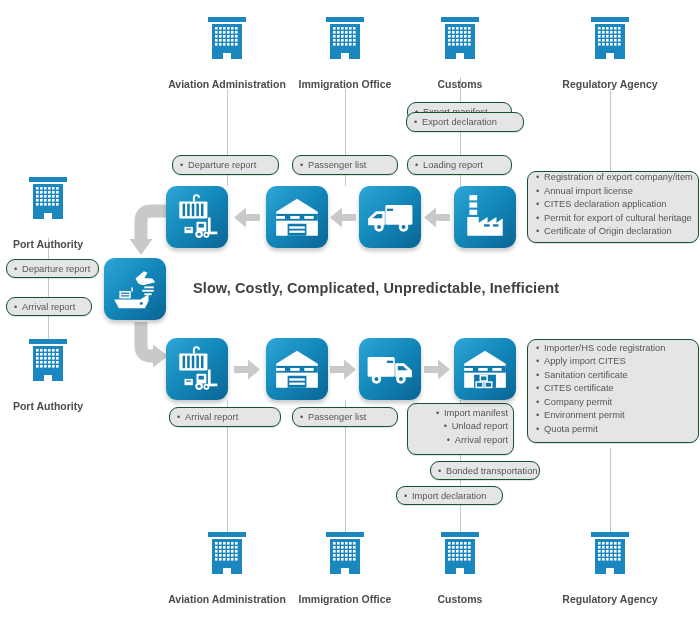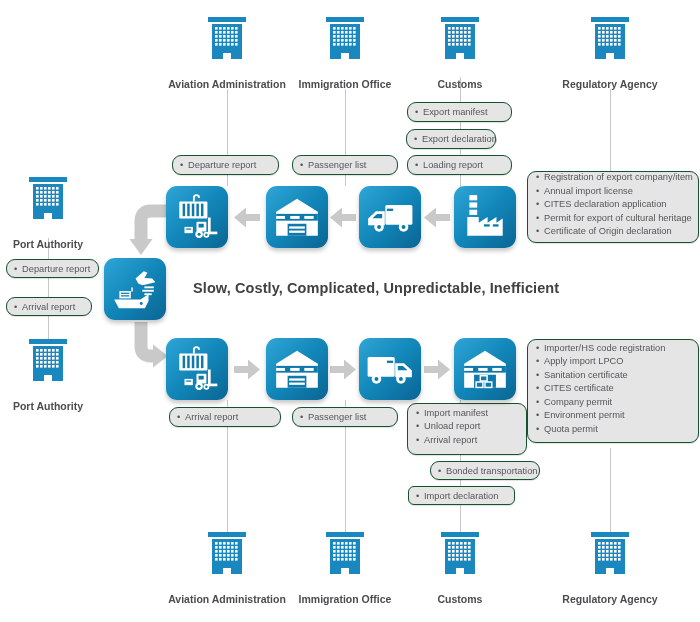--- a/index.html
+++ b/index.html
@@ -246,21 +246,21 @@
 
   <div class="doc-box single" style="left:172px;top:155px;width:107px;height:20px;">
     <div class="li">Departure report</div>
   </div>
   <div class="doc-box single" style="left:292px;top:155px;width:106px;height:20px;">
     <div class="li">Passenger list</div>
   </div>
   <div class="doc-box single" style="left:407px;top:102px;width:105px;height:20px;">
     <div class="li">Export manifest</div>
   </div>
-  <div class="doc-box single" style="left:406px;top:129px;width:90px;height:20px;">
+  <div class="doc-box single" style="left:406px;top:112px;width:118px;height:20px;">
     <div class="li">Export declaration</div>
   </div>
   <div class="doc-box single" style="left:407px;top:155px;width:105px;height:20px;">
     <div class="li">Loading report</div>
   </div>
   <div class="doc-box multi" style="left:527px;top:171px;width:172px;height:72px;">
     <div class="li">Registration of export company/item</div>
     <div class="li">Annual import license</div>
     <div class="li">CITES declaration application</div>
     <div class="li">Permit for export of cultural heritage</div>
@@ -273,34 +273,34 @@
   <div class="doc-box single" style="left:6px;top:297px;width:86px;height:19px;">
     <div class="li">Arrival report</div>
   </div>
 
   <div class="doc-box single" style="left:169px;top:407px;width:112px;height:20px;">
     <div class="li">Arrival report</div>
   </div>
   <div class="doc-box single" style="left:292px;top:407px;width:106px;height:20px;">
     <div class="li">Passenger list</div>
   </div>
-  <div class="doc-box multi" style="left:407px;top:403px;width:120px;height:52px;">
+  <div class="doc-box multi" style="left:407px;top:403px;width:107px;height:52px;align-items:flex-end;">
     <div class="li">Import manifest</div>
     <div class="li">Unload report</div>
     <div class="li">Arrival report</div>
   </div>
   <div class="doc-box single" style="left:430px;top:461px;width:110px;height:19px;">
     <div class="li">Bonded transportation</div>
   </div>
-  <div class="doc-box single" style="left:408px;top:486px;width:107px;height:19px;border-radius:6px;">
+  <div class="doc-box single" style="left:396px;top:486px;width:107px;height:19px;">
     <div class="li">Import declaration</div>
   </div>
   <div class="doc-box multi" style="left:527px;top:339px;width:172px;height:104px;">
     <div class="li">Importer/HS code registration</div>
-    <div class="li">Apply import LPCO</div>
+    <div class="li">Apply import CITES</div>
     <div class="li">Sanitation certificate</div>
     <div class="li">CITES certificate</div>
     <div class="li">Company permit</div>
     <div class="li">Environment permit</div>
     <div class="li">Quota permit</div>
   </div>
 
   <div class="tile" style="left:166px;top:186px;">
     <svg width="50" height="50" viewBox="0 0 48 48">
         <use href="#g-forklift"></use>

